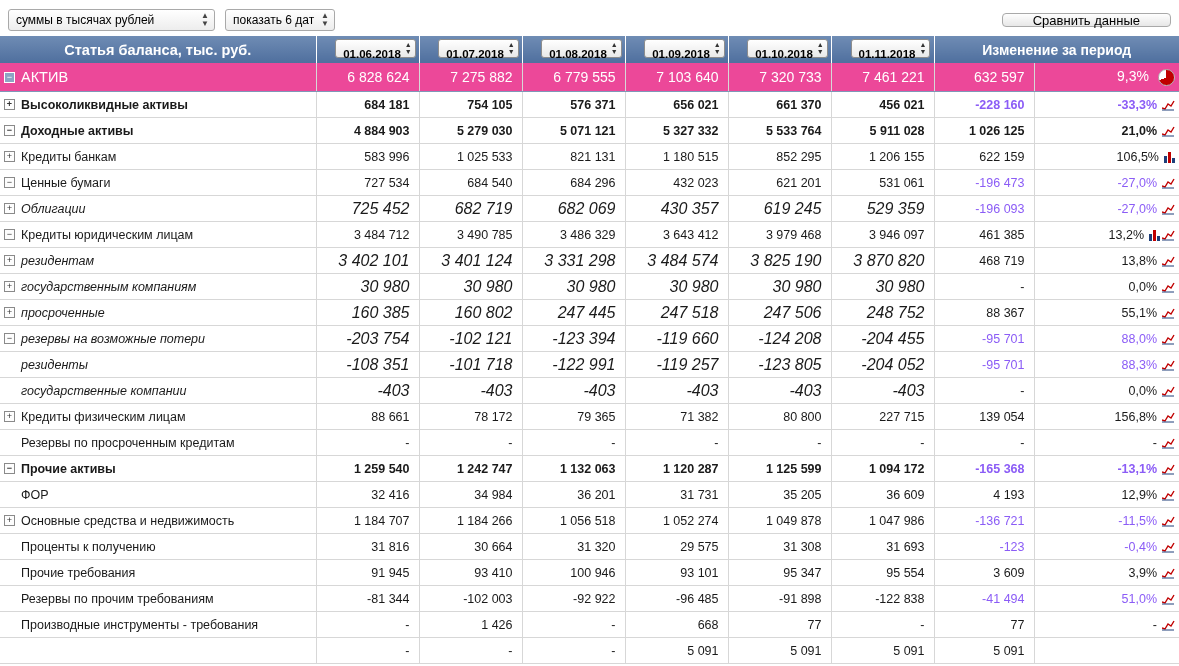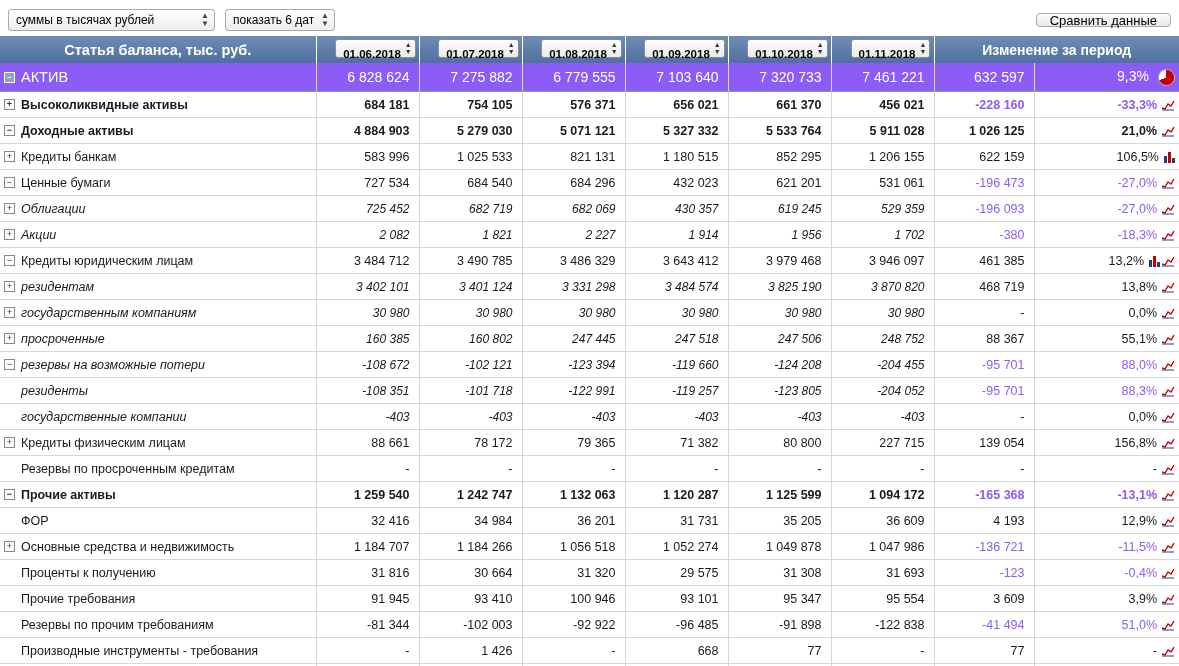--- a/index.html
+++ b/index.html
@@ -52,21 +52,21 @@
   .select-amount { width: 207px; }
   .select-dates  { width: 110px; }
   .compare-btn {
     margin-left: auto;
     height: 14px;
     border: 1px solid #a9a9a9;
     border-radius: 4px;
     background: linear-gradient(#fefefe, #e7e7e7);
     font-size: 13px;
     color: #000;
-    padding: 0 13px;
+    padding: 0 30px;
     display: flex;
     align-items: center;
     cursor: pointer;
   }
   
   table.balance {
     border-collapse: collapse;
     width: 1179px;
     table-layout: fixed;
     font-size: 12.5px;
@@ -141,30 +141,30 @@
   tbody td.chg {
     text-align: right;
     padding-right: 9px;
   }
   tbody td.pct {
     text-align: right;
     padding-right: 4px;
     border-right: none;
   }
   tr.row-active td {
-    background: #8b5cf6;
+    background: #ec4899;
     color: #ffffff;
     font-size: 14px;
     height: 28px;
     border-bottom: 1px solid #7f97b8;
   }
   tr.row-active td.label { font-size: 14.5px; }
   tr.level1 td { font-weight: bold; }
   tr.italic td.label, tr.italic td.num { font-style: italic; }
-  tr.italic td.num { font-size: 12px; }
+  tr.italic td.num { font-size: 16px; }
   .neg { color: #8b5cf6; }
   .expander {
     display: inline-block;
     width: 11px;
     height: 11px;
     border: 1px solid #8a8a8a;
     background: #fdfdfd;
     color: #333;
     font-size: 9px;
     line-height: 9px;
@@ -413,36 +413,20 @@
           <td class="num">619 245</td>
           <td class="num">529 359</td>
           <td class="chg neg">-196 093</td>
           <td class="pct neg"><span>-27,0%</span><span class="mini-icons">
               <svg class="ico-spark" viewBox="0 0 13 11">
                 <polyline points="0,8 3,9 6,4 9,6 12,1" fill="none" stroke="#c00000" stroke-width="1.4"></polyline>
                 <polyline points="0,10 4,10 8,10 12,10" fill="none" stroke="#1f3f7a" stroke-width="1"></polyline>
               </svg>
             </span></td>
         </tr>
-        <tr class="data-row italic">
-          <td class="label ind2"><span class="expander">+</span><span>Акции</span></td>
-          <td class="num">2 082</td>
-          <td class="num">1 821</td>
-          <td class="num">2 227</td>
-          <td class="num">1 914</td>
-          <td class="num">1 956</td>
-          <td class="num">1 702</td>
-          <td class="chg neg">-380</td>
-          <td class="pct neg"><span>-18,3%</span><span class="mini-icons">
-              <svg class="ico-spark" viewBox="0 0 13 11">
-                <polyline points="0,8 3,9 6,4 9,6 12,1" fill="none" stroke="#c00000" stroke-width="1.4"></polyline>
-                <polyline points="0,10 4,10 8,10 12,10" fill="none" stroke="#1f3f7a" stroke-width="1"></polyline>
-              </svg>
-            </span></td>
-        </tr>
         <tr class="data-row">
           <td class="label ind1"><span class="expander">−</span><span>Кредиты юридическим лицам</span></td>
           <td class="num">3 484 712</td>
           <td class="num">3 490 785</td>
           <td class="num">3 486 329</td>
           <td class="num">3 643 412</td>
           <td class="num">3 979 468</td>
           <td class="num">3 946 097</td>
           <td class="chg">461 385</td>
           <td class="pct"><span>13,2%</span><span class="mini-icons">
@@ -500,21 +484,21 @@
           <td class="chg">88 367</td>
           <td class="pct"><span>55,1%</span><span class="mini-icons">
               <svg class="ico-spark" viewBox="0 0 13 11">
                 <polyline points="0,8 3,9 6,4 9,6 12,1" fill="none" stroke="#c00000" stroke-width="1.4"></polyline>
                 <polyline points="0,10 4,10 8,10 12,10" fill="none" stroke="#1f3f7a" stroke-width="1"></polyline>
               </svg>
             </span></td>
         </tr>
         <tr class="data-row italic">
           <td class="label ind2"><span class="expander">−</span><span>резервы на возможные потери</span></td>
-          <td class="num">-108 672</td>
+          <td class="num">-203 754</td>
           <td class="num">-102 121</td>
           <td class="num">-123 394</td>
           <td class="num">-119 660</td>
           <td class="num">-124 208</td>
           <td class="num">-204 455</td>
           <td class="chg neg">-95 701</td>
           <td class="pct neg"><span>88,0%</span><span class="mini-icons">
               <svg class="ico-spark" viewBox="0 0 13 11">
                 <polyline points="0,8 3,9 6,4 9,6 12,1" fill="none" stroke="#c00000" stroke-width="1.4"></polyline>
                 <polyline points="0,10 4,10 8,10 12,10" fill="none" stroke="#1f3f7a" stroke-width="1"></polyline>

